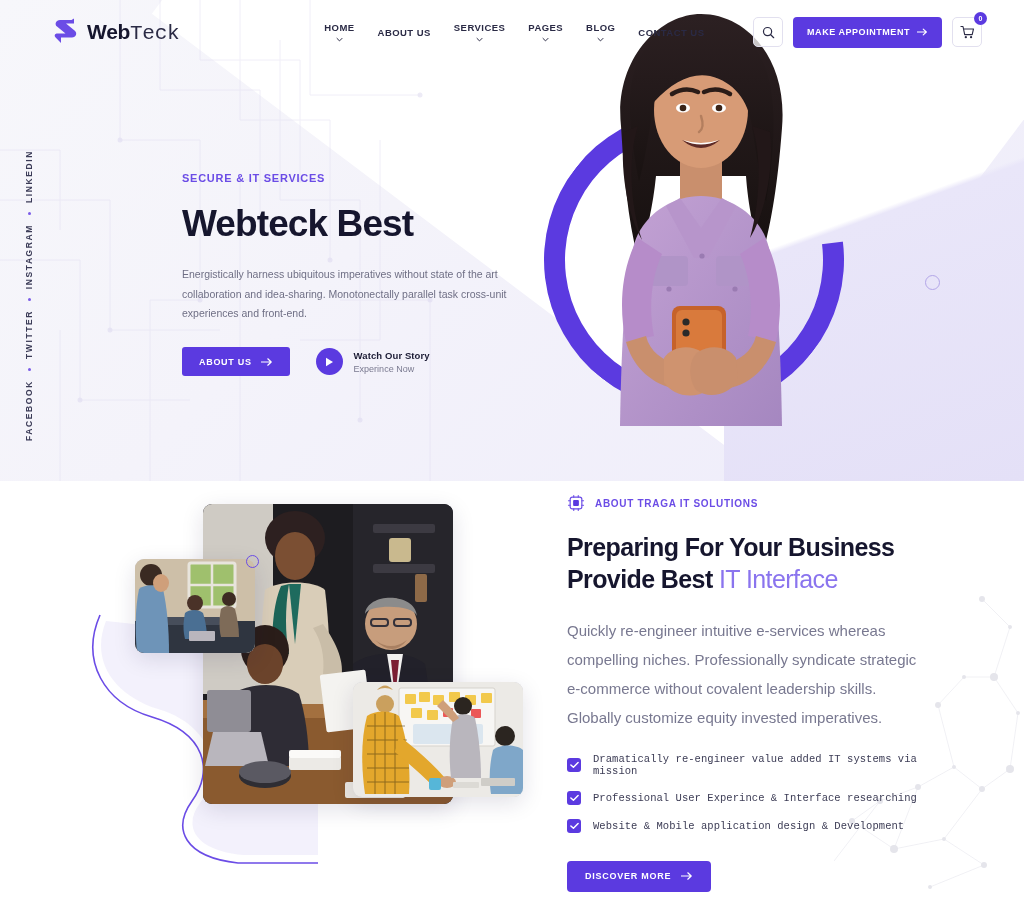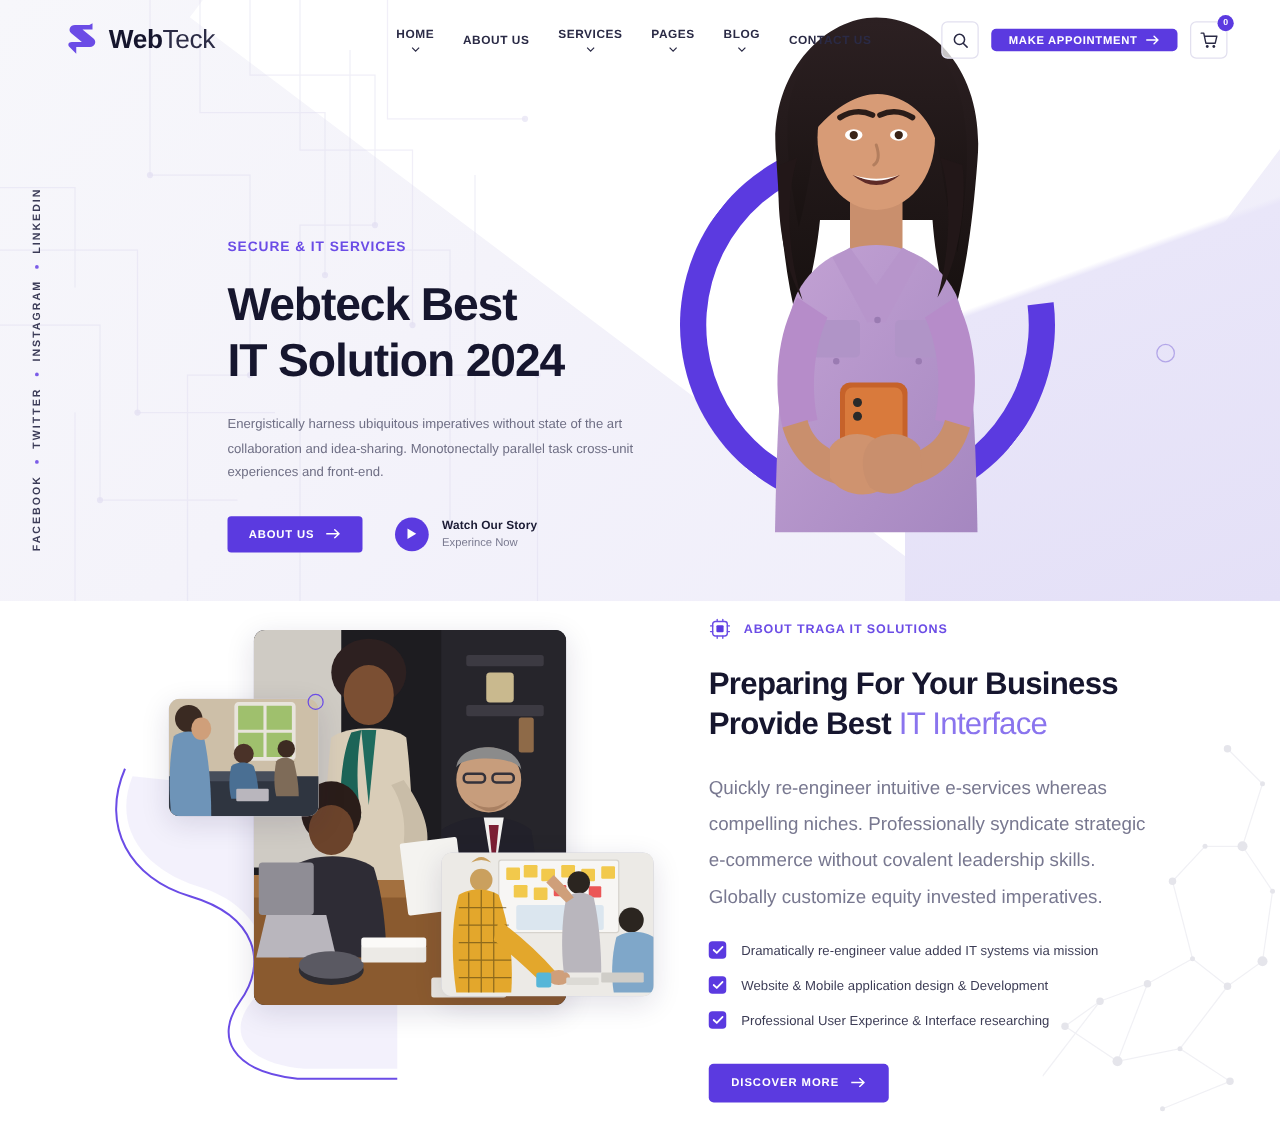--- a/index.html
+++ b/index.html
@@ -40,38 +40,38 @@
 
   
   .header {
     position:absolute; top:0; left:0; right:0; height:64px;
     display:flex; align-items:center; z-index:30;
     padding:0 42px 0 52px;
   }
   .brand { display:flex; align-items:center; gap:9px; }
   .brand-mark { width:26px; height:28px; display:block; }
   .brand-text { font-size:21px; font-weight:700; letter-spacing:-.3px; color:#16162e; }
-  .brand-text .light { font-weight:400; color:#2b2b45; }
+  .brand-text .light { font-weight:400; color:#2b2b45;font-family:Liberation Mono, monospace; }
 
   .nav { display:flex; align-items:center; gap:23px; margin-left:145px; }
   .nav-item {
     display:flex; align-items:center; gap:4px;
     font-size:9.5px; font-weight:700; letter-spacing:.45px;
     color:#2a2a45; text-transform:uppercase; cursor:pointer; white-space:nowrap;flex-direction:column;
   }
   .chev { width:7px; height:5px; display:block; }
 
   .header-right { margin-left:auto; display:flex; align-items:center; gap:10px; }
   .icon-btn {
     width:30px; height:30px; border:1px solid #e2e0ef; border-radius:5px;
     background:rgba(255,255,255,.75); display:flex; align-items:center; justify-content:center;
     cursor:pointer;
   }
   .cta-btn {
-    height:18px; padding:0 14px; border:none; border-radius:4px;
+    height:31px; padding:0 14px; border:none; border-radius:4px;
     background:#5b3ae0; color:#fff; font-size:9px; font-weight:700;
     letter-spacing:.55px; text-transform:uppercase; display:flex; align-items:center;
     gap:7px; cursor:pointer; font-family:inherit;
   }
   .cart-wrap { position:relative; }
   .cart-badge {
     position:absolute; top:-5px; right:-5px;
     min-width:13px; height:13px; border-radius:50%;
     background:#5b3ae0; color:#fff; font-size:7px; font-weight:700;
     display:flex; align-items:center; justify-content:center; padding:0 3px;
@@ -83,21 +83,21 @@
     display:flex; flex-direction:column-reverse; align-items:center; gap:9px;
   }
   .social-link {
     writing-mode:vertical-rl; transform:rotate(180deg);
     font-size:8.5px; font-weight:700; letter-spacing:1.6px;
     color:#3b3b57; text-transform:uppercase; cursor:pointer;
   }
   .social-dot { width:3px; height:3px; border-radius:50%; background:#7b5ce8; }
 
   
-  .hero-copy { position:absolute; left:182px; top:192px; z-index:20; width:360px; }
+  .hero-copy { position:absolute; left:182px; top:172px; z-index:20; width:360px; }
   .eyebrow {
     font-size:11px; font-weight:700; letter-spacing:.75px;
     color:#6b4ce6; text-transform:uppercase; margin-bottom:17px;
   }
   .hero-title {
     font-size:37px; line-height:1.22; font-weight:700;
     letter-spacing:-.9px; color:#16162e;
   }
   .hero-desc {
     margin-top:19px; font-size:10.5px; line-height:1.85; color:#6f6f85; max-width:336px;
@@ -165,21 +165,21 @@
     color:#6b4ce6; text-transform:uppercase;
   }
   .about-title {
     font-size:25px; line-height:1.27; font-weight:700;
     letter-spacing:-.6px; color:#16162e;
   }
   .about-title .accent { color:#8a74ee; font-weight:400; }
   .about-desc { margin-top:20px; font-size:15px; line-height:1.95; color:#787890; max-width:360px; }
 
   .check-list { margin-top:20px; display:flex; flex-direction:column; gap:14px; }
-  .check-row { display:flex; align-items:flex-end; gap:12px; }
+  .check-row { display:flex; align-items:center; gap:12px;font-family:Liberation Mono, monospace; }
   .check-box {
     width:14px; height:14px; border-radius:3px; background:#5b3ae0;
     display:flex; align-items:center; justify-content:center; flex:0 0 auto;
   }
   .check-text { font-size:10.5px; color:#3c3c55; letter-spacing:.05px; }
 
   .btn-discover {
     margin-top:28px; height:31px; padding:0 18px; border:none; border-radius:4px;
     background:#5b3ae0; color:#fff; font-size:9px; font-weight:700;
     letter-spacing:.75px; text-transform:uppercase;
@@ -298,21 +298,20 @@
     <div class="social-dot"></div>
     <div class="social-link">INSTAGRAM</div>
     <div class="social-dot"></div>
     <div class="social-link">LINKEDIN</div>
   </div>
 
   <div class="hero-copy">
     <div class="eyebrow">SECURE &amp; IT SERVICES</div>
     <h1 class="hero-title">
       <span>Webteck Best</span><br>
-      <span>IT Solution 2024</span>
     </h1>
     <p class="hero-desc">Energistically harness ubiquitous imperatives without state of the art collaboration and idea-sharing. Monotonectally parallel task cross-unit experiences and front-end.</p>
     <div class="hero-actions">
       <button class="btn-primary">
         <span>ABOUT US</span>
         <svg width="12" height="8" viewBox="0 0 12 8">
           <path d="M0 4 H10 M6.8 0.8 L10.2 4 L6.8 7.2" fill="none" stroke="#fff" stroke-width="1.2" stroke-linecap="round" stroke-linejoin="round"></path>
         </svg>
       </button>
       <div class="watch">
@@ -577,29 +576,29 @@
             </svg>
         </span>
         <span class="check-text">Dramatically re-engineer value added IT systems via mission</span>
       </div>
       <div class="check-row">
         <span class="check-box">
           <svg width="9" height="8" viewBox="0 0 10 8">
               <path d="M1 4 L3.8 6.6 L9 1.2" fill="none" stroke="#fff" stroke-width="1.6" stroke-linecap="round" stroke-linejoin="round"></path>
             </svg>
         </span>
-        <span class="check-text">Website &amp; Mobile application design &amp; Development</span>
+        <span class="check-text">Professional User Experince &amp; Interface researching</span>
       </div>
       <div class="check-row">
         <span class="check-box">
           <svg width="9" height="8" viewBox="0 0 10 8">
               <path d="M1 4 L3.8 6.6 L9 1.2" fill="none" stroke="#fff" stroke-width="1.6" stroke-linecap="round" stroke-linejoin="round"></path>
             </svg>
         </span>
-        <span class="check-text">Professional User Experince &amp; Interface researching</span>
+        <span class="check-text">Website &amp; Mobile application design &amp; Development</span>
       </div>
     </div>
 
     <button class="btn-discover">
       <span>DISCOVER MORE</span>
       <svg width="12" height="8" viewBox="0 0 12 8">
         <path d="M0 4 H10 M6.8 0.8 L10.2 4 L6.8 7.2" fill="none" stroke="#fff" stroke-width="1.2" stroke-linecap="round" stroke-linejoin="round"></path>
       </svg>
     </button>
   </div>

